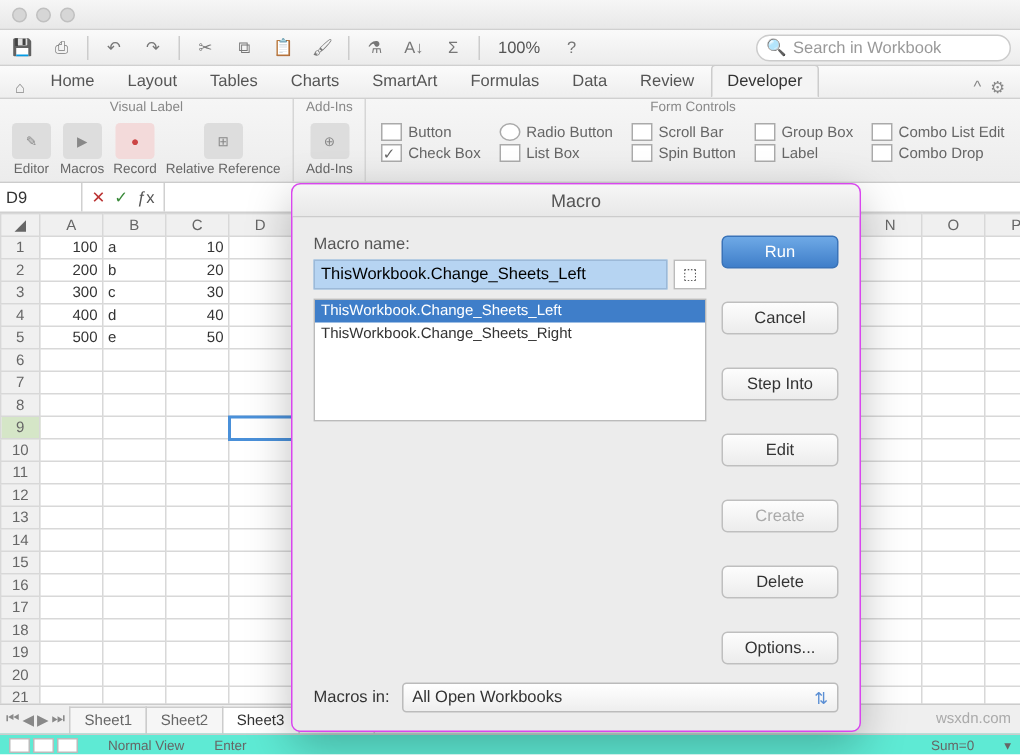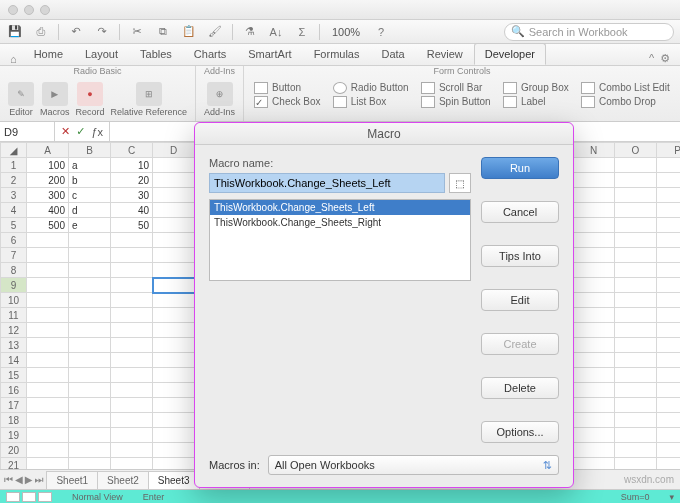--- a/index.html
+++ b/index.html
@@ -27,21 +27,21 @@
 
     
     .ribbon { height: 56px; background: linear-gradient(#f6f6f6,#ececec); border-bottom: 1px solid #ccc; display: flex; align-items: stretch; }
     .group { border-right: 1px solid #d6d6d6; display: flex; flex-direction: column; }
     .group-label { text-align: center; font-size: 9px; color: #888; padding-bottom: 2px; }
     .group-body { flex: 1; display: flex; align-items: center; justify-content: center; gap: 6px; padding: 2px 8px; }
     .big-btn { display: flex; flex-direction: column; align-items: center; font-size: 9px; color: #666; gap: 1px; }
     .big-btn .icon { width: 26px; height: 24px; background: #ddd; border-radius: 3px; display:flex;align-items:center;justify-content:center;color:#888;}
     .form-controls { flex: 1; }
     .fc-grid { display: grid; grid-template-columns: repeat(5, auto); gap: 2px 12px; padding: 4px 10px; font-size: 10px; color: #666; }
-    .fc-item { display: flex; gap: 4px; white-space: nowrap; }
+    .fc-item { display: flex; align-items: center; gap: 4px; white-space: nowrap; }
     .fc-item .fc-icon { width: 14px; height: 12px; border: 1px solid #aaa; background: #fff; flex-shrink:0;}
 
     
     .fbar { height: 20px; border-bottom: 1px solid #d0d0d0; display: flex; align-items: center; background: #fff; }
     .namebox { width: 55px; border-right: 1px solid #d0d0d0; height: 100%; display: flex; align-items: center; padding: 0 4px; font-size: 11px; }
     .fbar-icons { display: flex; gap: 6px; padding: 0 6px; color: #bb3333; border-right: 1px solid #d0d0d0; height: 100%; align-items: center; }
     .formula-input { flex: 1; padding: 0 4px; font-size: 11px; }
 
     
     .grid-wrap { position: relative; height: 346px; overflow: hidden; background: #fff; }
@@ -141,21 +141,21 @@
   <div class="tab">Review</div>
   <div class="tab active">Developer</div>
   <div class="tab-right">
     <span>^</span>
     <span>⚙</span>
   </div>
 </div>
 
 <div class="ribbon">
   <div class="group">
-    <div class="group-label">Radio Basic</div>
+    <div class="group-label">Visual Label</div>
     <div class="group-body">
       <div class="big-btn">
           <div class="icon">✎</div>
           <span>Editor</span>
         </div>
       <div class="big-btn">
           <div class="icon">▶</div>
           <span>Macros</span>
         </div>
       <div class="big-btn">
@@ -737,21 +737,21 @@
           <div class="ref-btn">⬚</div>
         </div>
         <div class="macro-list">
           <div class="item selected">ThisWorkbook.Change_Sheets_Left</div>
           <div class="item">ThisWorkbook.Change_Sheets_Right</div>
         </div>
       </div>
       <div class="dlg-right">
         <div class="dlg-btn primary">Run</div>
         <div class="dlg-btn">Cancel</div>
-        <div class="dlg-btn">Tips Into</div>
+        <div class="dlg-btn">Step Into</div>
         <div class="dlg-btn">Edit</div>
         <div class="dlg-btn disabled">Create</div>
         <div class="dlg-btn">Delete</div>
         <div class="dlg-btn">Options...</div>
       </div>
     </div>
     <div class="select-row">
       <span>Macros in:</span>
       <div class="mac-select">
         <span>All Open Workbooks</span>

